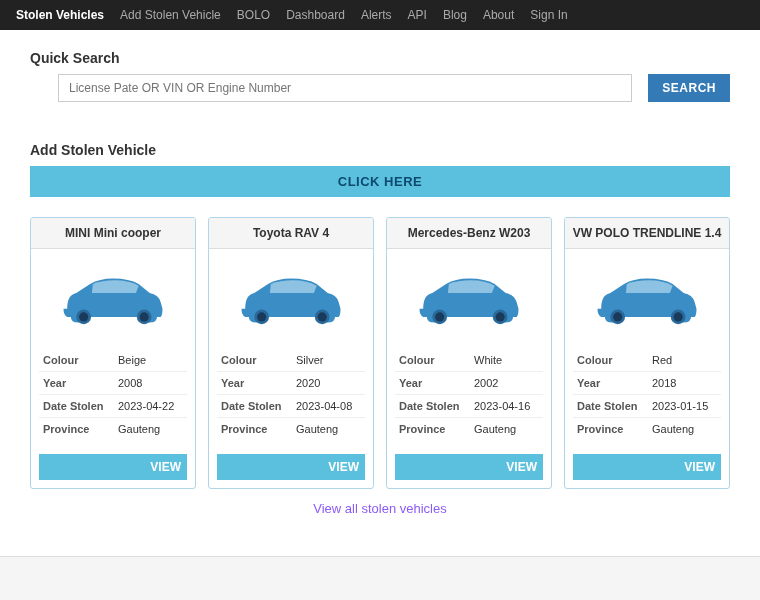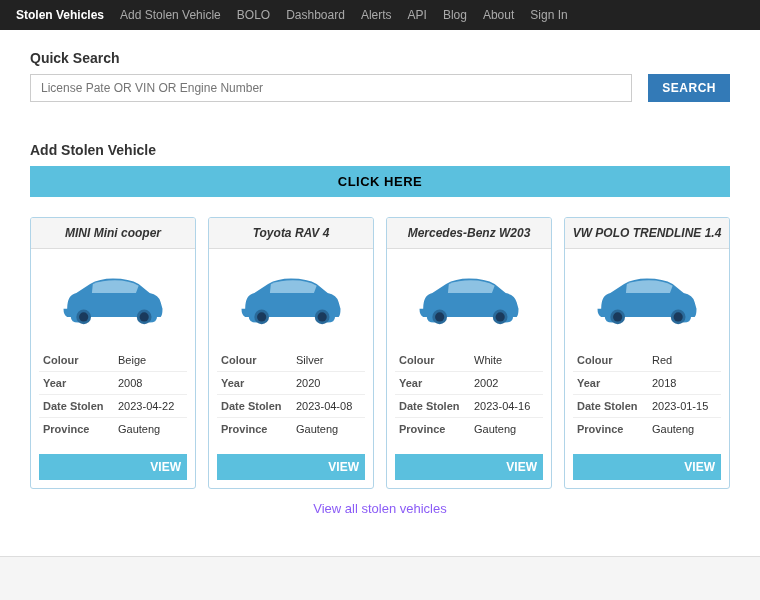--- a/index.html
+++ b/index.html
@@ -40,20 +40,21 @@
     .section-title {
       font-size: 14px;
       font-weight: bold;
       margin-bottom: 8px;
       color: #333;
     }
 
     .search-row {
       display: flex;
       gap: 16px;
+      margin-left: 28px;
     }
     .search-input {
       flex: 1;
       border: 1px solid #ccc;
       padding: 6px 10px;
       font-size: 12px;
       outline: none;
       color: #999;
     }
     .search-btn {
@@ -62,21 +63,21 @@
       border: none;
       padding: 6px 14px;
       font-size: 12px;
       font-weight: bold;
       cursor: pointer;
       letter-spacing: 0.5px;
     }
 
     .click-here-btn {
       background: #5bc0de;
-      color: #000000;
+      color: #0c4a6e;
       border: none;
       width: 100%;
       padding: 8px;
       font-size: 13px;
       font-weight: bold;
       cursor: pointer;
       letter-spacing: 0.5px;
       text-align: center;
       display: block;
     }
@@ -104,21 +105,20 @@
     }
 
     .card-header {
       background: #f5f5f5;
       border-bottom: 1px solid #ddd;
       text-align: center;
       padding: 8px 6px;
       font-size: 12px;
       font-weight: bold;
       color: #333;
-      font-style: italic;
     }
 
     .car-img-area {
       background: #fff;
       display: flex;
       align-items: center;
       justify-content: center;
       padding: 16px 8px;
       min-height: 100px;
     }

